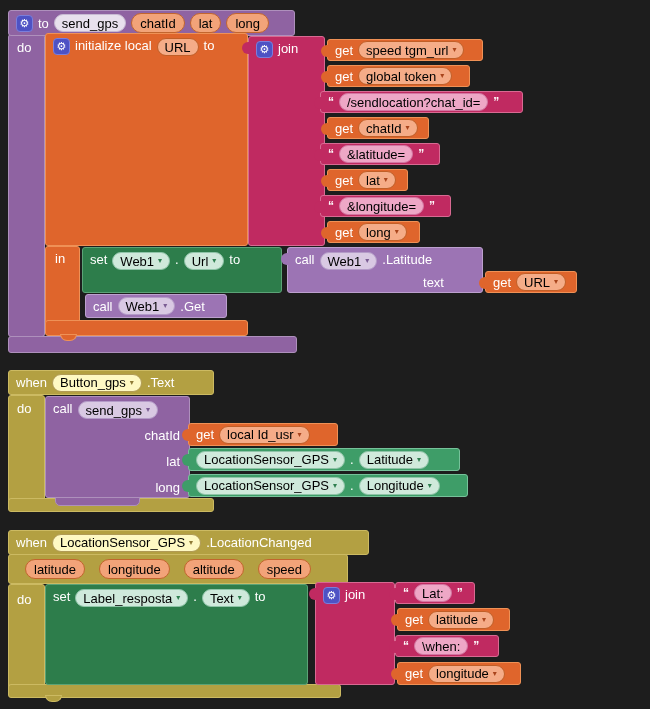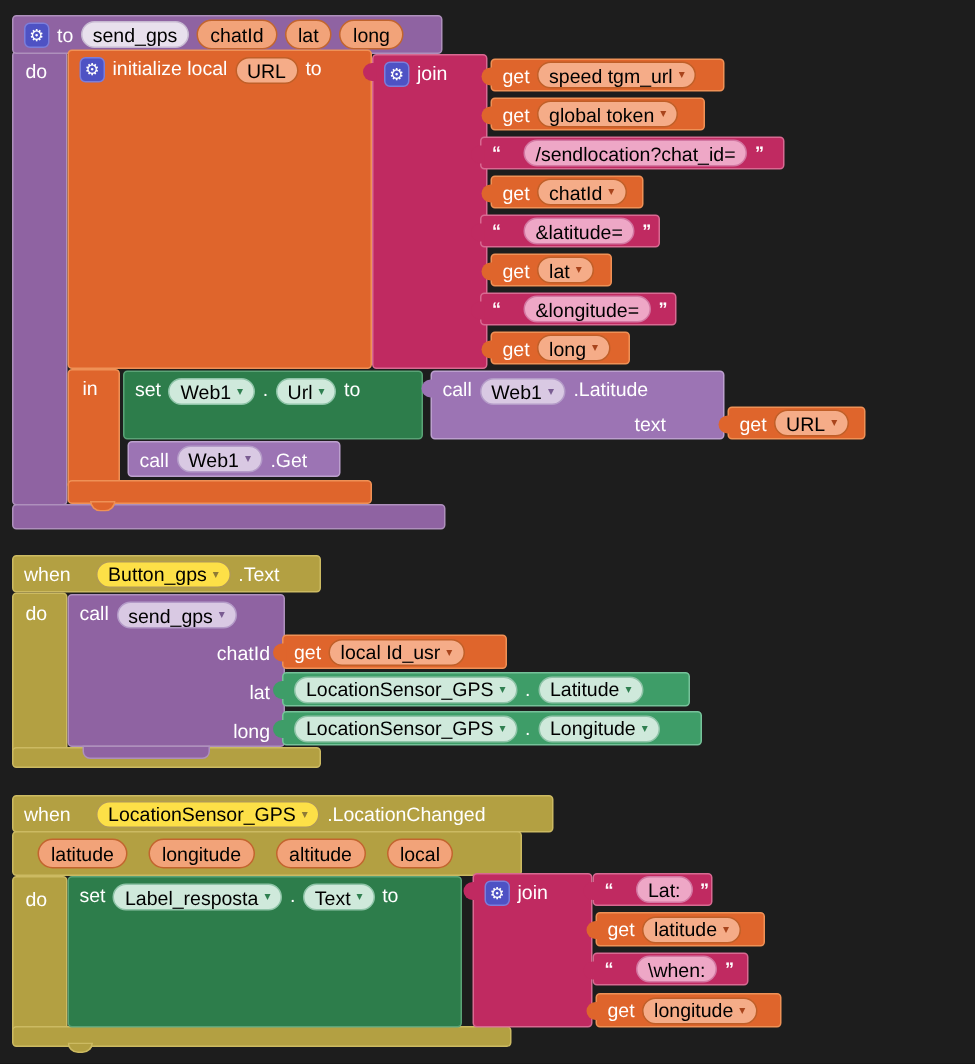--- a/index.html
+++ b/index.html
@@ -15,23 +15,23 @@
   .orange{background:#DF652C;border:1px solid #EF9156;}
   .magenta{background:#C02A61;border:1px solid #D86A92;}
   .gold{background:#B3A042;border:1px solid #CCBA62;}
   .green-set{background:#2D7D4B;border:1px solid #5BA377;}
   .green-get{background:#3E9D68;border:1px solid #76C29A;}
   .field{display:inline-flex;align-items:center;gap:4px;border-radius:10px;
     padding:0 7px;color:#000;font-size:13px;height:18px;box-sizing:border-box;
     border:1px solid transparent;flex:0 0 auto;}
   .f-name{background:#E8E0ED;border-color:#C7B9D2;}
   .f-salmon{background:#F5AC88;border-color:#C05F28;}
-  .f-pink{background:#EEA7C6;border-color:#D377A2;margin-left:10px;}
+  .f-pink{background:#EEA7C6;border-color:#D377A2;}
   .f-green{background:#CFE9DB;border-color:#8FC4A8;}
-  .f-tan{background:#fde047;border-color:#B09A55;margin-left:12px;}
+  .f-tan{background:#fef9c3;border-color:#B09A55;}
   .f-lav{background:#D9C9E3;border-color:#B49BC8;}
   .badge{background:#F2A379;border:1px solid #C2652E;color:#000;border-radius:10px;
     padding:0 8px;height:18px;display:inline-flex;align-items:center;font-size:13px;flex:0 0 auto;}
   .dd{font-size:8px;line-height:1;}
   .f-salmon .dd{color:#A8441C}.f-green .dd{color:#2F7F50}
   .f-tan .dd{color:#8F7B36}.f-lav .dd{color:#7A5C92}
   .gear{flex:0 0 auto;width:17px;height:17px;background:#4E52C4;border-radius:4px;
     color:#fff;display:inline-flex;align-items:center;justify-content:center;
     font-size:11px;border:1px solid #7B7EDB;box-sizing:border-box;}
   .quote{font-size:12px;font-weight:bold;color:#fff;}
@@ -226,21 +226,21 @@
     <span class="field f-tan">
         <span>LocationSensor_GPS</span>
         <span class="dd">▾</span>
       </span>
     <span>.LocationChanged</span>
   </div>
   <div class="blk gold" style="left:8px;top:554px;width:340px;height:30px;gap:14px;padding-left:16px;">
     <span class="badge">latitude</span>
     <span class="badge">longitude</span>
     <span class="badge">altitude</span>
-    <span class="badge">local</span>
+    <span class="badge">speed</span>
   </div>
   <span class="lbl" style="left:17px;top:592px;">do</span>
 
   <div class="blk green-set tall" style="left:45px;top:584px;width:263px;height:101px;">
     <span>set</span>
     <span class="field f-green">
         <span>Label_resposta</span>
         <span class="dd">▾</span>
       </span>
     <span>.</span>

